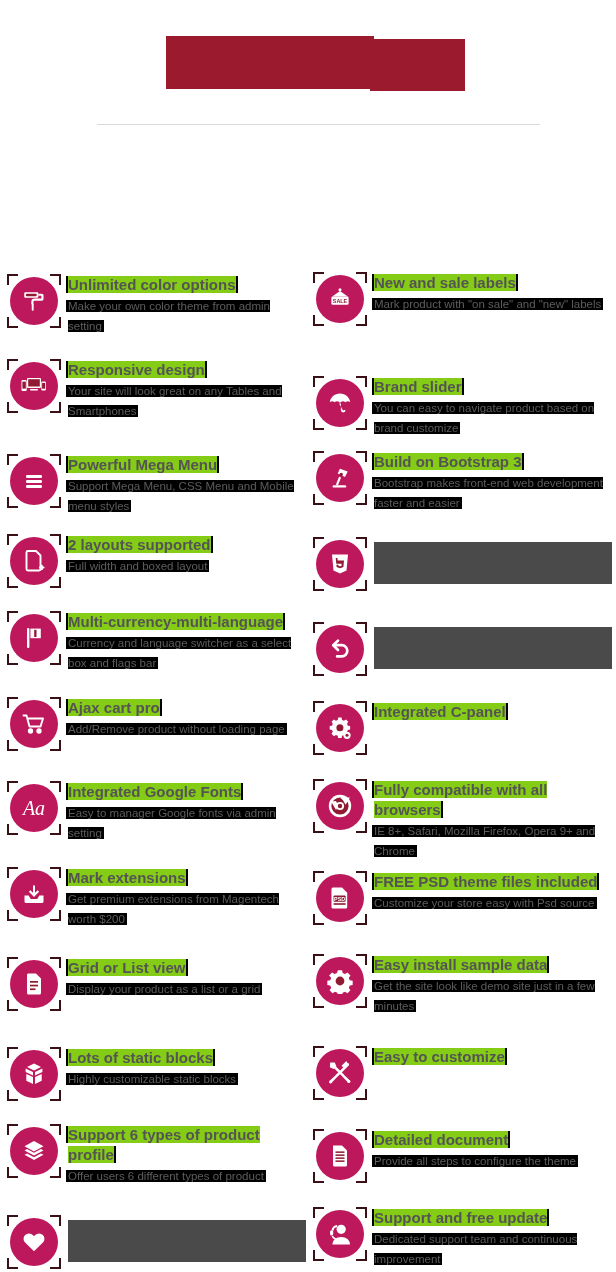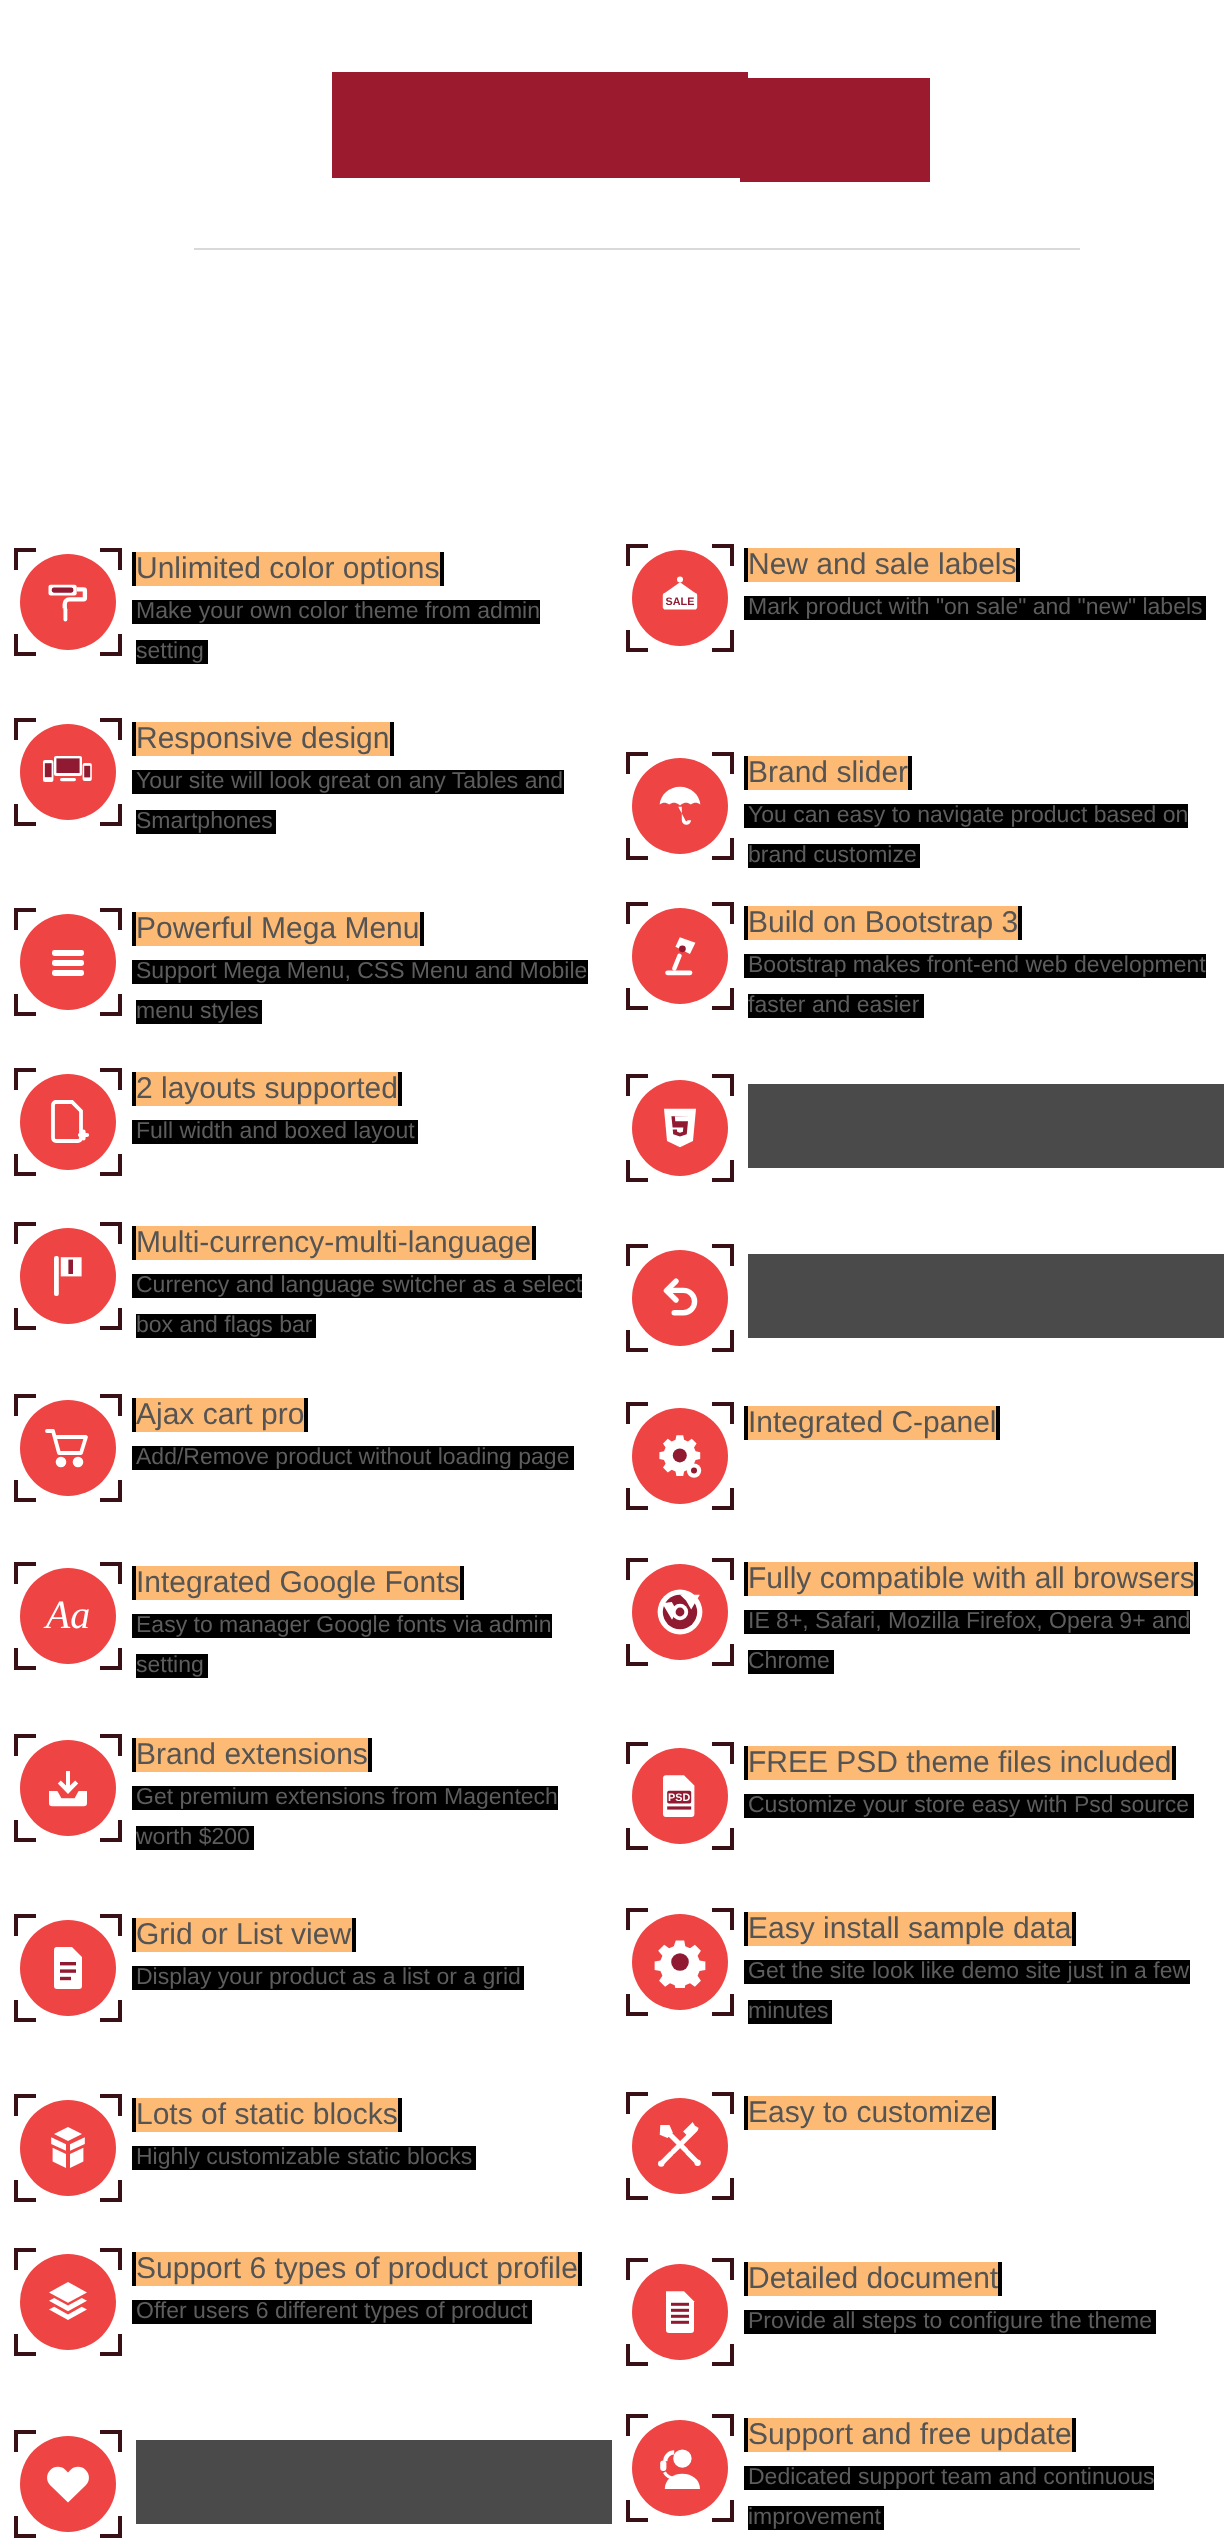--- a/index.html
+++ b/index.html
@@ -17,36 +17,36 @@
   
   .grid{position:relative;}
   .col{position:absolute;top:0;width:300px;}
   .col-left{left:6px;}
   .col-right{left:312px;}
 
   .item{position:relative;display:flex;align-items:flex-start;}
   .icon-wrap{position:relative;width:56px;min-width:56px;height:56px;}
   .circle{
     position:absolute;left:4px;top:4px;width:48px;height:48px;border-radius:50%;
-    background:#ef4444;display:flex;align-items:center;justify-content:center;
+    background:#be185d;display:flex;align-items:center;justify-content:center;
   }
   .circle svg{display:block;}
   .circle .glyph{color:#fff;font-family:"Liberation Serif",serif;font-style:italic;font-size:20px;line-height:1;}
 
   
   .mark{position:absolute;width:9px;height:9px;border:0 solid #3a1017;}
   .mk-tl{left:1px;top:1px;border-left-width:2px;border-top-width:2px;}
   .mk-tr{right:1px;top:1px;border-right-width:2px;border-top-width:2px;}
   .mk-bl{left:1px;bottom:1px;border-left-width:2px;border-bottom-width:2px;}
   .mk-br{right:1px;bottom:1px;border-right-width:2px;border-bottom-width:2px;}
 
   .body{padding-left:6px;padding-top:2px;flex:1;min-width:0;}
   .f-title{
-    display:inline;background:#fdba74;color:#545454;
-    font-size:15px;line-height:20px;font-weight:400;
+    display:inline;background:#84cc16;color:#545454;
+    font-size:15px;line-height:20px;font-weight:700;
     box-shadow:2px 0 0 #000,-2px 0 0 #000;
     text-align:right;
   }
   .f-title-wrap{margin:0 0 1px 0;}
   .f-desc{
     display:inline;background:#000;color:#5d5d5d;
     font-size:11.5px;line-height:19px;
     box-shadow:2px 0 0 #000,-2px 0 0 #000;
   }
   .f-desc-wrap{margin:0;}
@@ -204,21 +204,21 @@
               <path d="M12 3.5h2v7.3l2.6-2.6 1.5 1.5L13 15 7.9 9.7l1.5-1.5L12 10.8z"></path>
               <path d="M3.5 13.5h4.2l2 3.6h6.6l2-3.6h4.2v6a1.6 1.6 0 0 1-1.6 1.6H5.1a1.6 1.6 0 0 1-1.6-1.6z"></path>
             </svg>
           </div>
           <span class="mark mk-tl"></span>
           <span class="mark mk-tr"></span>
           <span class="mark mk-bl"></span>
           <span class="mark mk-br"></span>
         </div>
         <div class="body">
-          <div class="f-title-wrap"><span class="f-title">Brand extensions</span></div>
+          <div class="f-title-wrap"><span class="f-title">Mark extensions</span></div>
           <div class="f-desc-wrap"><span class="f-desc">Get premium extensions from Magentech worth $200</span></div>
         </div>
       </div>
       <div class="item" style="position: absolute; top: 828px; left: 0px; width: 300px;">
         <div class="icon-wrap">
           <div class="circle">
             <svg width="22" height="26" viewBox="0 0 22 26" fill="#ffffff">
               <path d="M5 2.5h8l5 5V22a1.5 1.5 0 0 1-1.5 1.5h-11A1.5 1.5 0 0 1 4 22V4a1.5 1.5 0 0 1 1-1.5z"></path>
               <rect x="7" y="10" width="8" height="1.7" fill="#8f1a31"></rect>
               <rect x="7" y="13.7" width="8" height="1.7" fill="#8f1a31"></rect>

